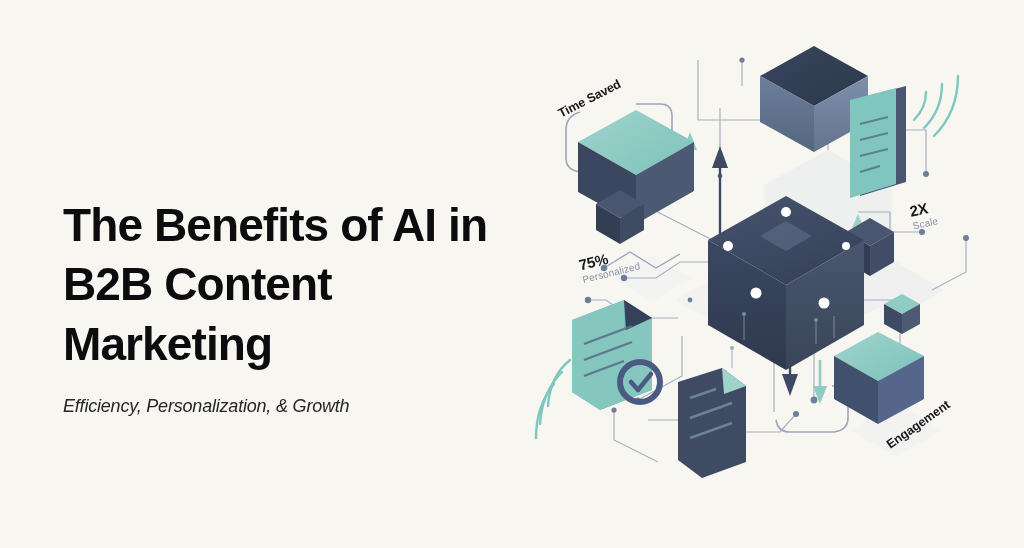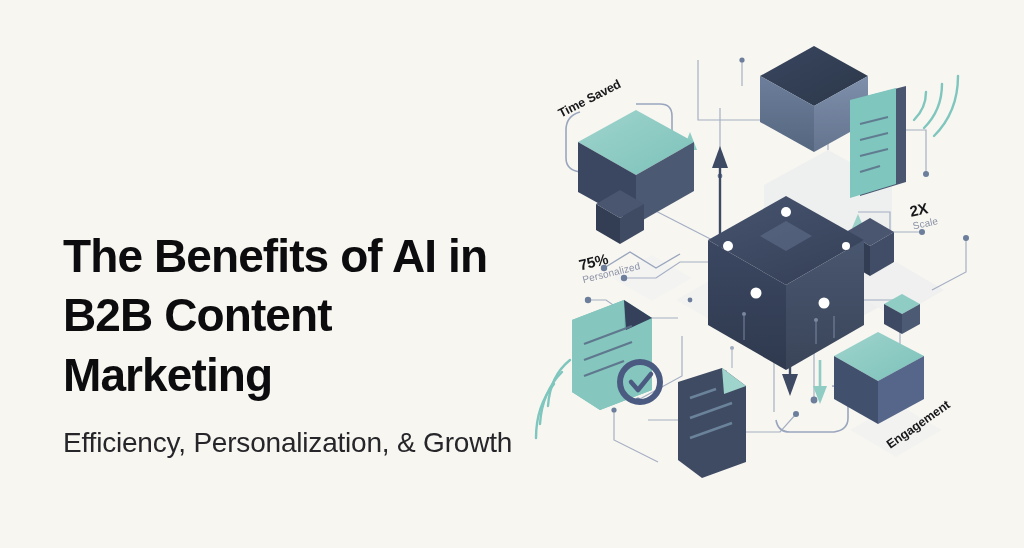--- a/index.html
+++ b/index.html
@@ -19,40 +19,40 @@
     height: 548px;
     background: #F7F6F1;
   }
 
   
   .text-block {
     position: absolute;
     left: 63px;
     top: 196px;
     width: 520px;
-    margin-top: 31px;
   }
   .headline {
     margin: 0;
     font-family: "Liberation Sans", sans-serif;
     font-weight: bold;
     font-size: 46px;
     line-height: 1.29;
     letter-spacing: -0.9px;
     color: #0C0C0E;
     white-space: pre-line;
   }
   .subhead {
     margin: 0;
     padding-top: 22px;
     font-family: "Liberation Sans", sans-serif;
     font-weight: normal;
-    font-size: 28px;
+    font-size: 18px;
     letter-spacing: -0.2px;
     color: #26262A;
+    font-style: italic;
   }
 
   
   #art {
     position: absolute;
     left: 528px;
     top: 0px;
     width: 496px;
     height: 548px;
   }

